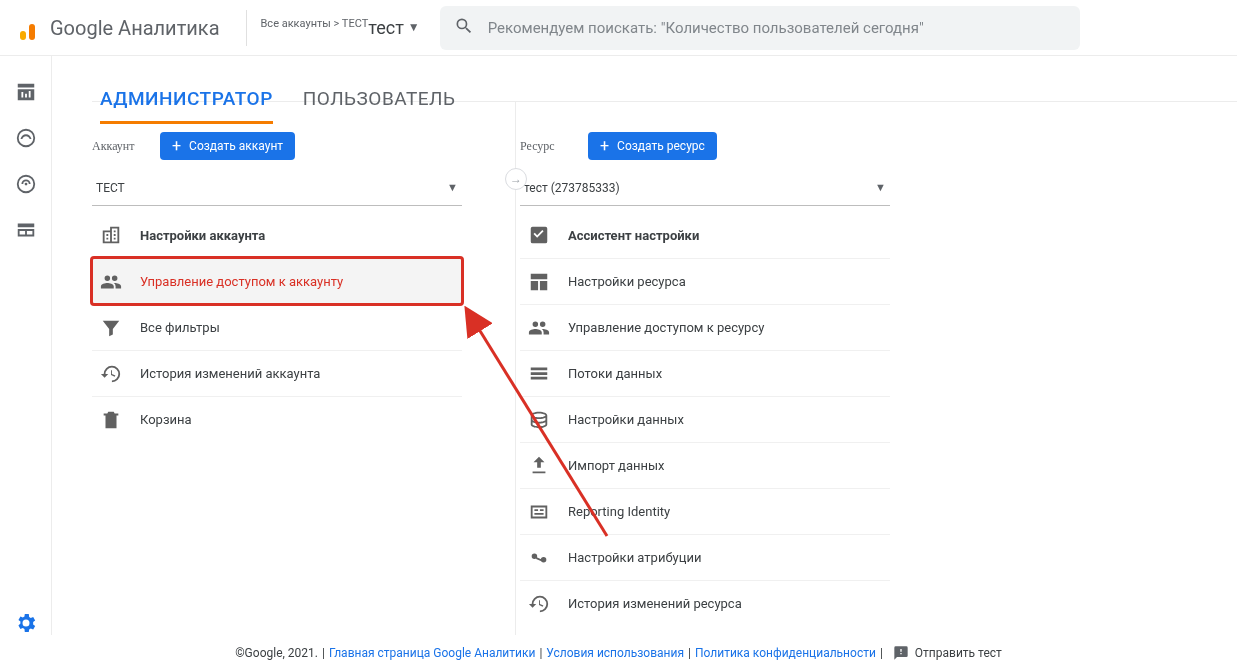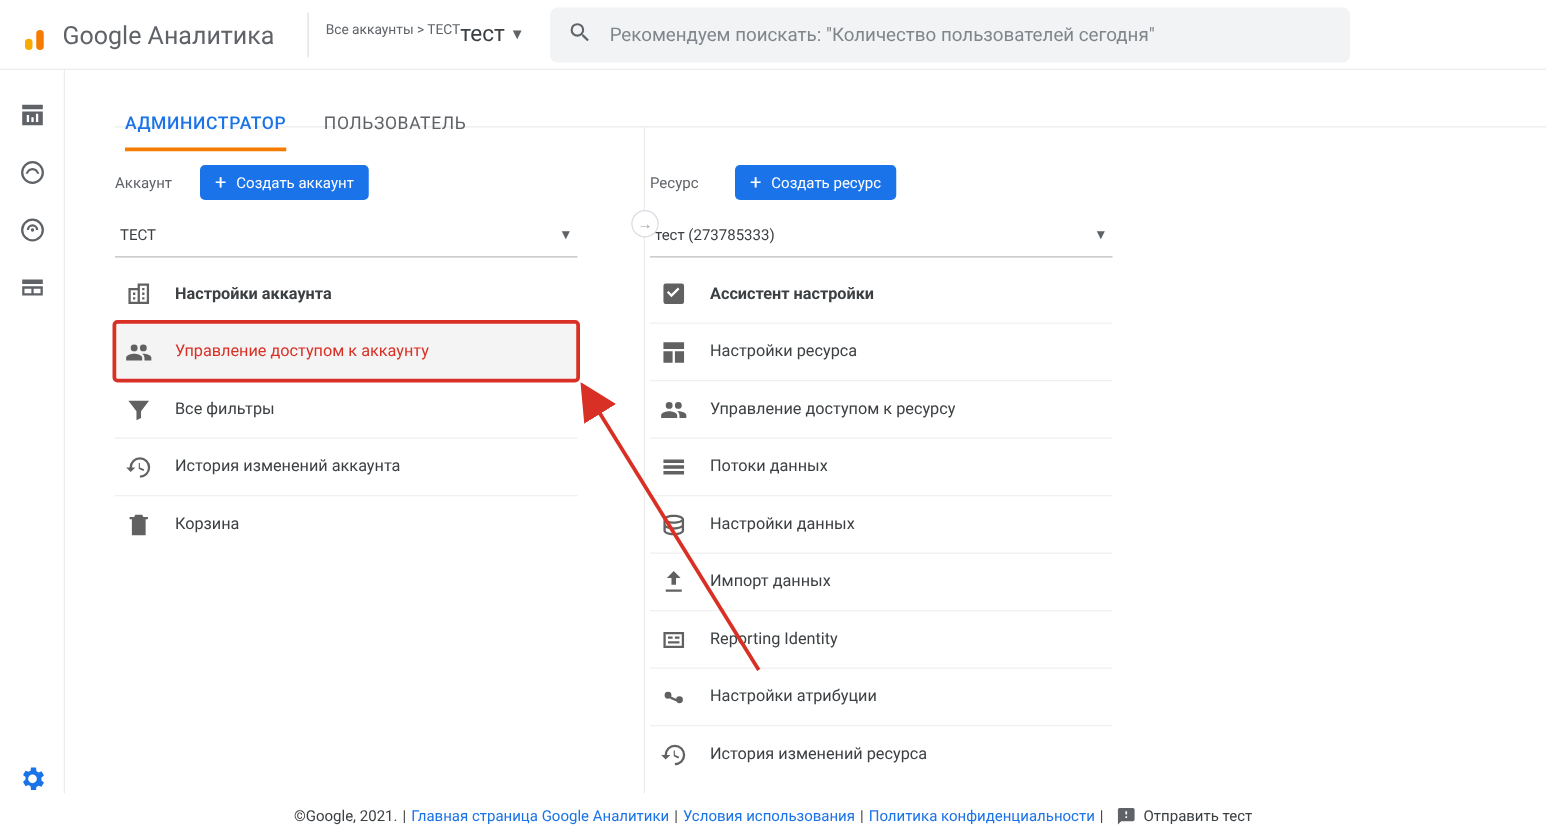--- a/index.html
+++ b/index.html
@@ -25,27 +25,27 @@
   
   .left-rail { position: absolute; left: 0; top: 56px; bottom: 34px; width: 52px; border-right: 1px solid #ececec; display: flex; flex-direction: column; align-items: center; padding-top: 24px; gap: 22px; background:#fff; }
   .rail-icon { width: 24px; height: 24px; color: #5f6368; cursor: pointer; display:flex; align-items:center; justify-content:center; }
   .rail-icon svg { fill: currentColor; }
   .rail-spacer { flex: 1; }
   .gear { color: #1a73e8; }
 
   
   .main { position: absolute; left: 52px; right: 0; top: 56px; bottom: 34px; overflow: hidden; padding-left: 40px; }
   .tabs { display: flex; gap: 30px; border-bottom: 1px solid #ececec; height: 46px; align-items: center; padding-left: 8px; }
-  .tab { font-size: 14px; letter-spacing: .5px; color: #5f6368; padding: 14px 0; cursor: pointer; margin-top: 40px; }
+  .tab { font-size: 19px; letter-spacing: .5px; color: #5f6368; padding: 14px 0; cursor: pointer; margin-top: 40px; }
   .tab.active { color: #1a73e8; border-bottom: 3px solid #f57c00; padding-bottom: 11px; font-weight: 500; }
 
   .columns { display: flex; padding-top: 30px; gap: 58px; position: relative; }
   .column { width: 370px; }
   .col-head { display: flex; align-items: center; gap: 18px; margin-bottom: 10px; }
-  .col-label { font-size: 12px; color: #5f6368; width: 50px; }
+  .col-label { font-size: 12px; color: #5f6368; width: 50px; font-family: Liberation Serif, serif; }
   .create-btn { background: #1a73e8; color: #fff; border: none; height: 28px; border-radius: 4px; padding: 0 12px; font-size: 12px; display: inline-flex; align-items: center; gap: 8px; cursor: pointer; }
   .create-btn .plus { font-size: 16px; line-height: 1; }
   .select { height: 36px; border-bottom: 1px solid #bdbdbd; display: flex; align-items: center; justify-content: space-between; font-size: 12px; color: #3c4043; cursor: pointer; padding: 0 4px; margin-bottom: 6px; }
   .select .tri { font-size: 11px; color: #5f6368; }
 
   .menu { }
   .menu-item { height: 46px; display: flex; align-items: center; gap: 18px; padding: 0 8px; border-top: 1px solid #f0f0f0; font-size: 13px; color: #3c4043; cursor: pointer; }
   .menu-item:first-child { border-top: none; font-weight: bold; }
   .menu-item .mi-icon { width: 22px; height: 22px; color: #616161; display:flex; align-items:center; justify-content:center; }
   .menu-item .mi-icon svg { fill: currentColor; width: 22px; height: 22px; }

